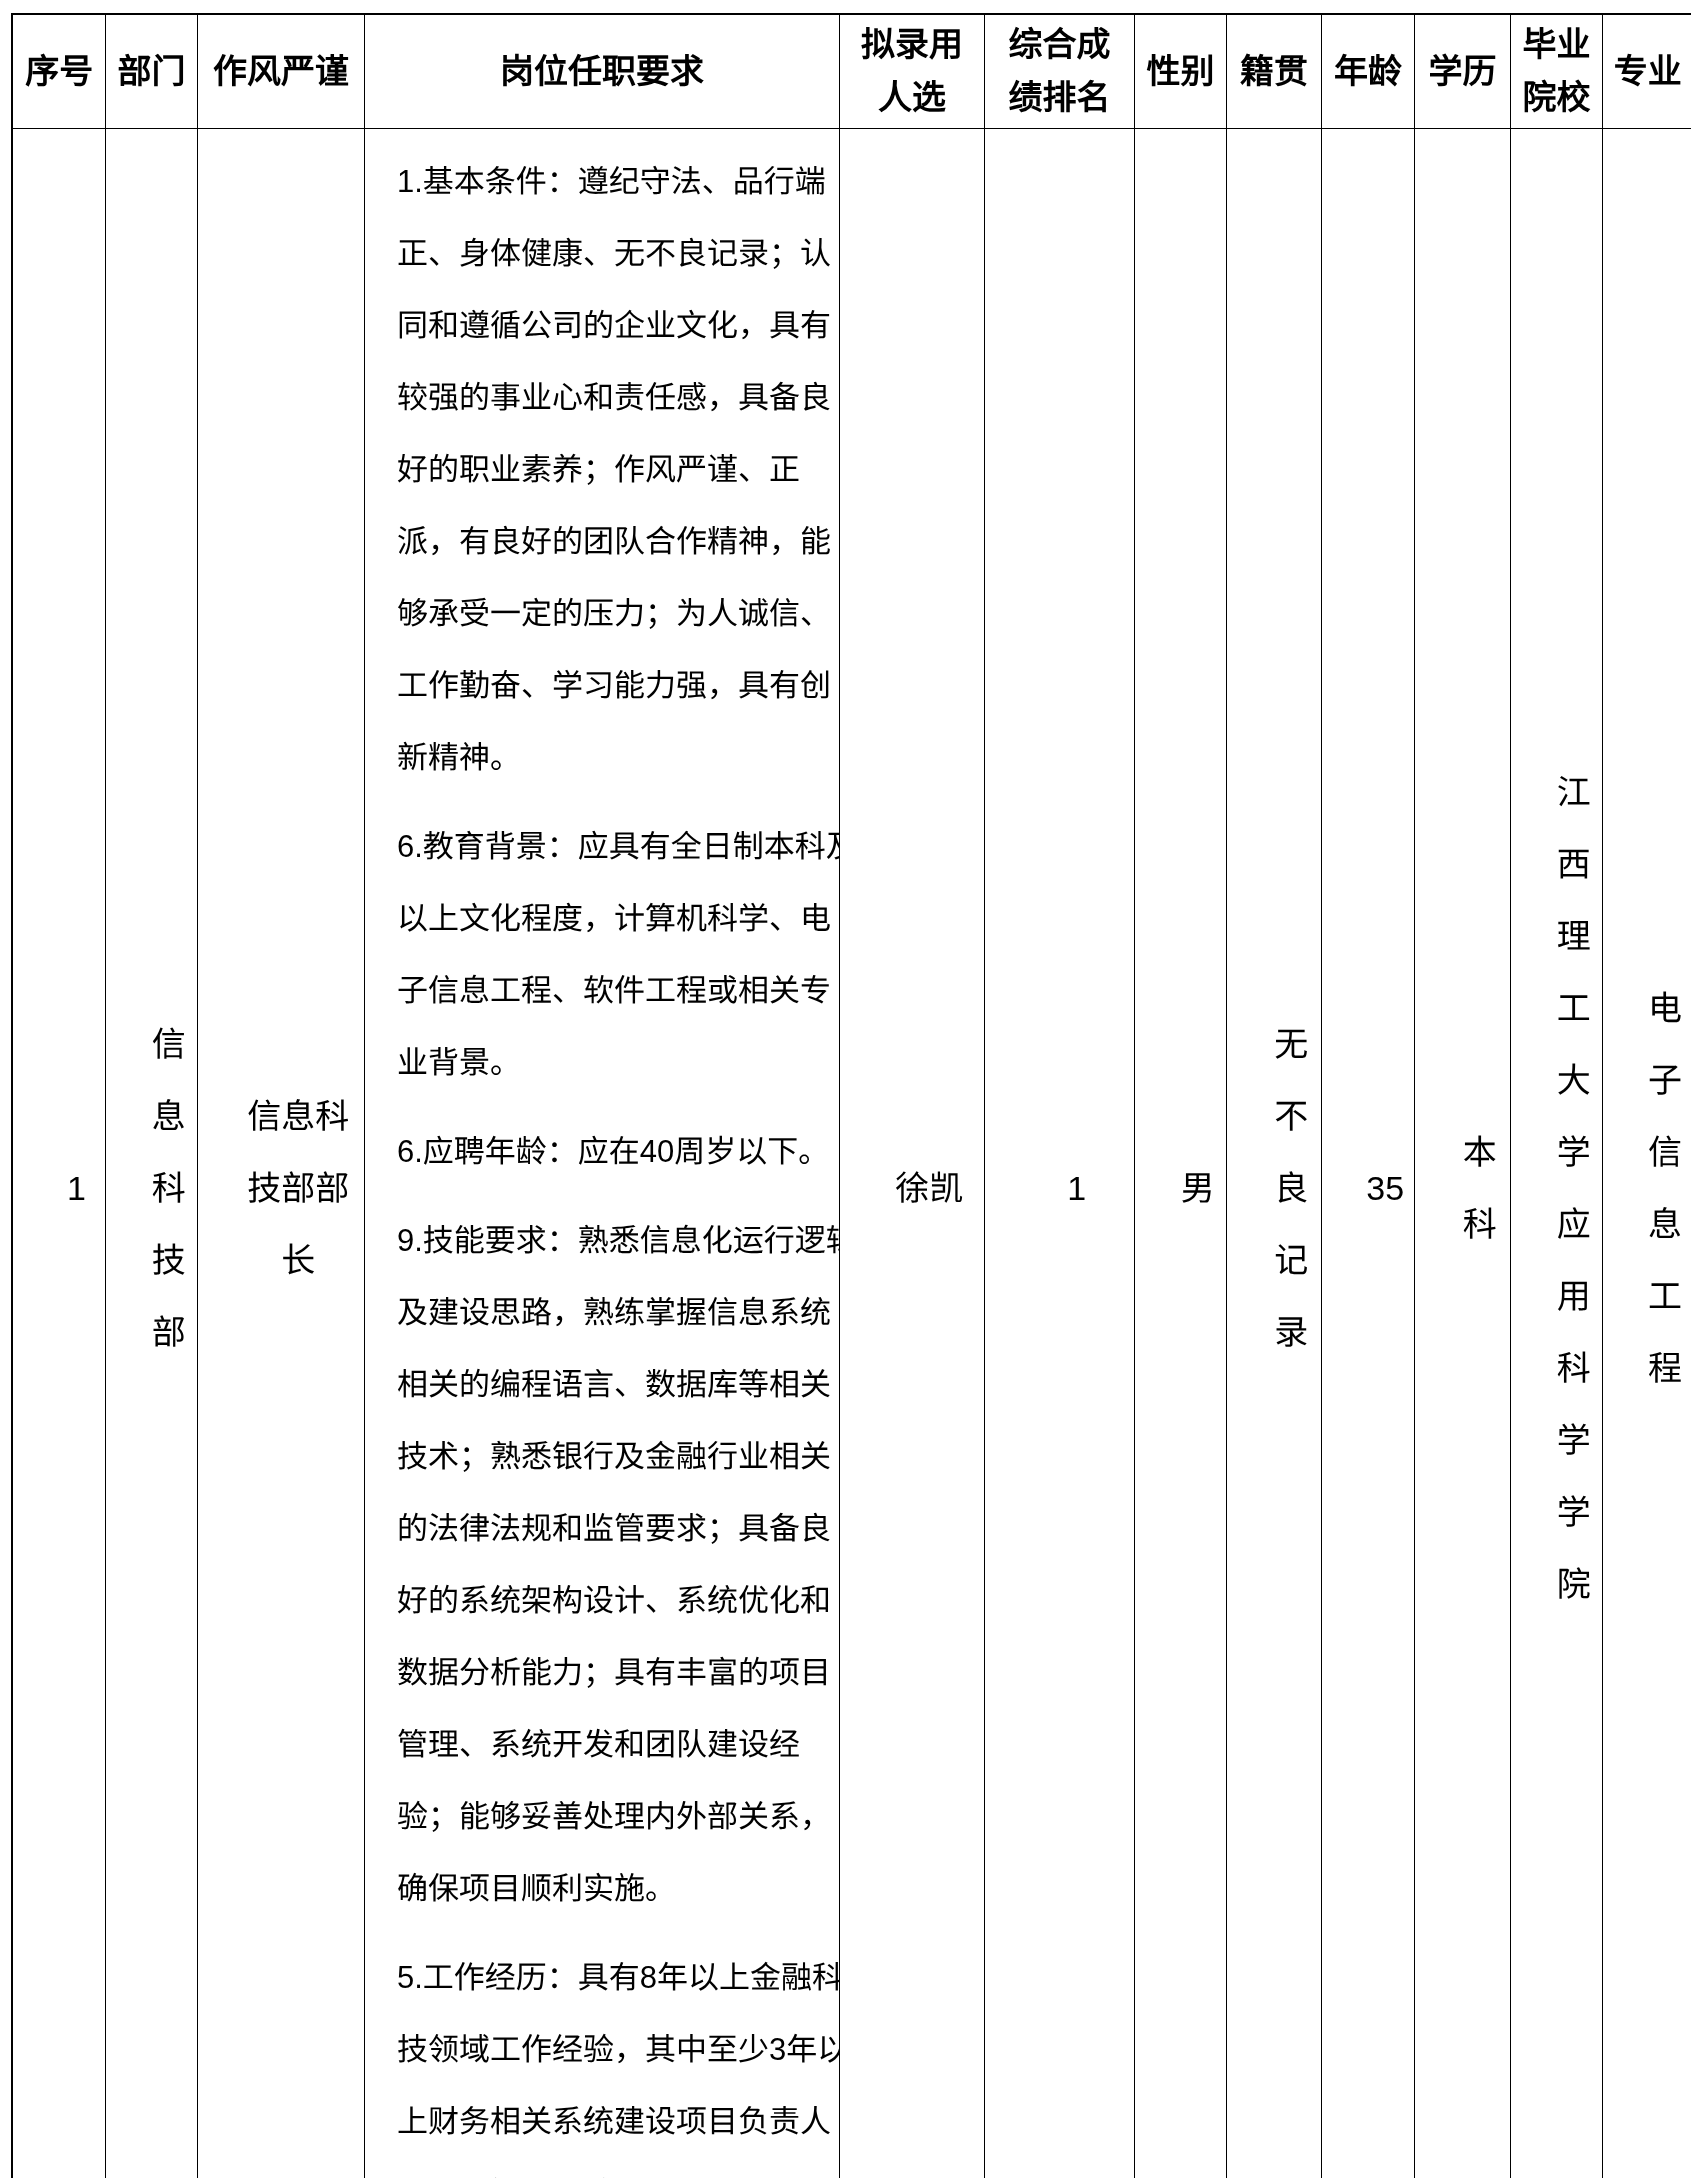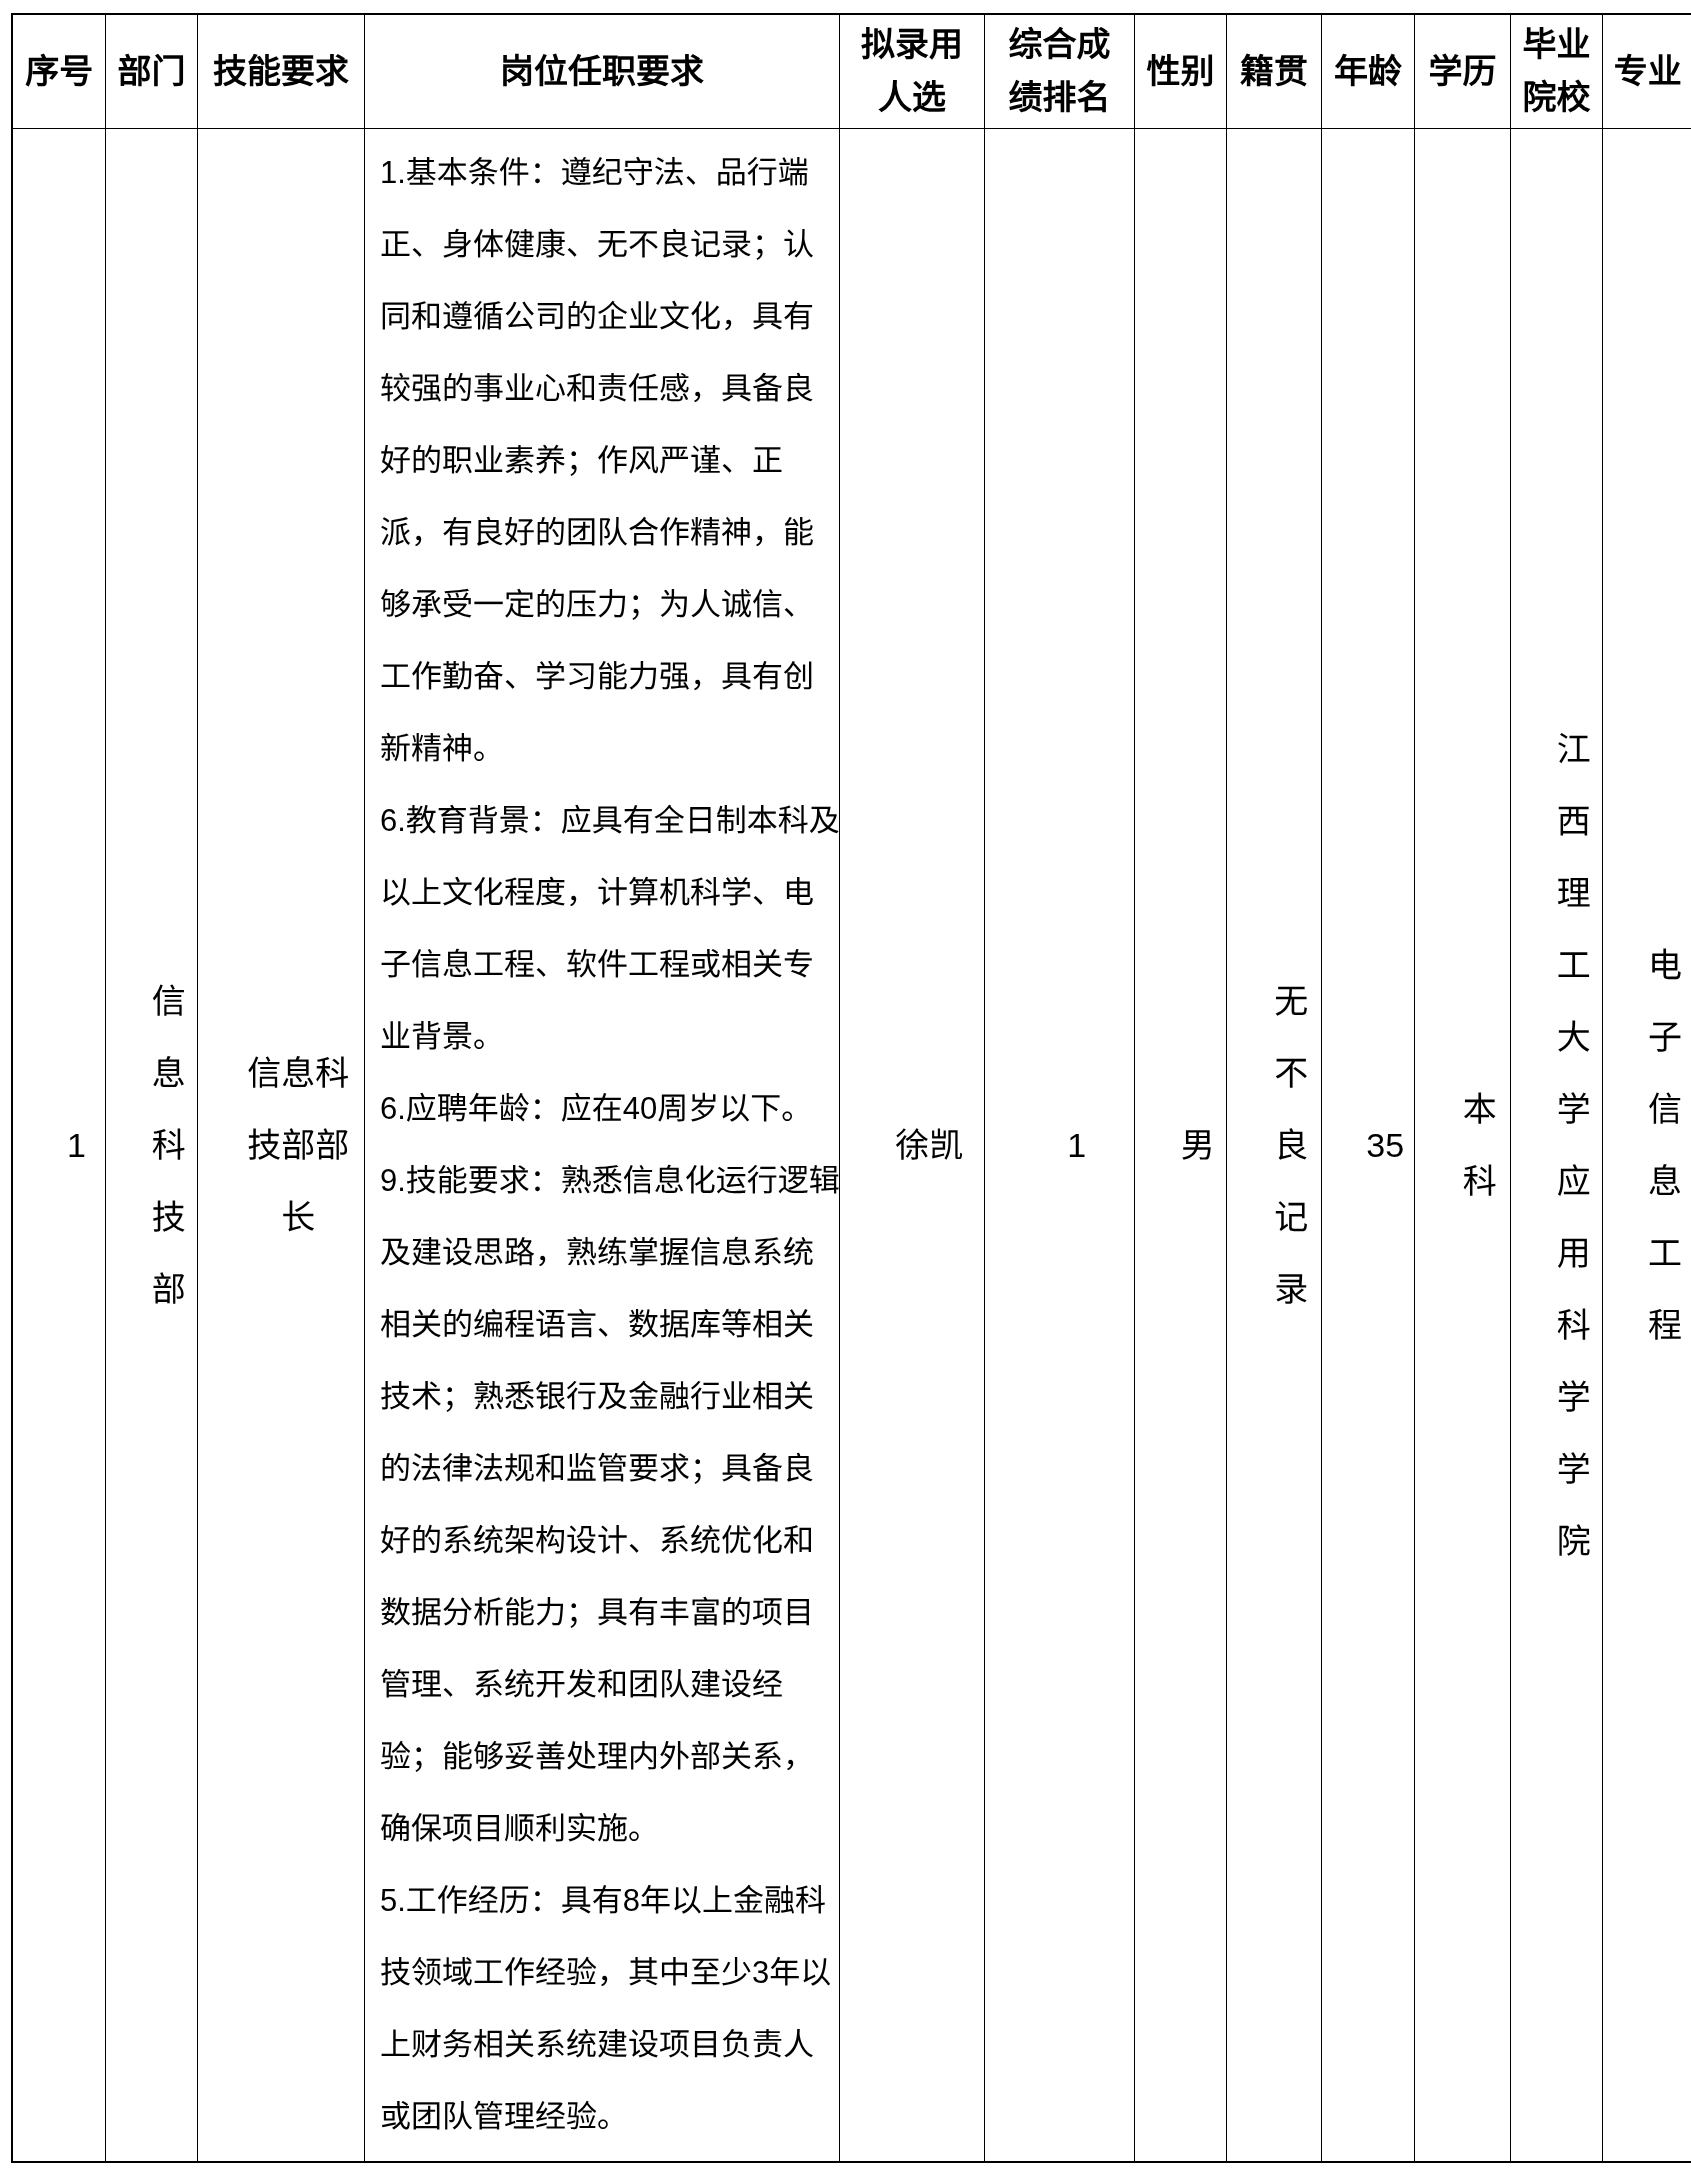--- a/index.html
+++ b/index.html
@@ -47,21 +47,21 @@
     line-height: 72px;
     padding-left: 44px;
   }
   
   .doc-table td.req-cell {
     text-align: left;
     vertical-align: middle;
     padding: 0 0 0 15px;
   }
   .req-cell p {
-    margin: 0;
+    margin: 17px;
     font-size: 31px;
     line-height: 72px;
     width: 460px;
     word-break: normal;
     line-break: normal;
   }
 </style>
 </head>
 <body>
 
@@ -77,21 +77,21 @@
     <col style="width:95px">
     <col style="width:93px">
     <col style="width:96px">
     <col style="width:92px">
     <col style="width:91px">
   </colgroup>
   <thead>
     <tr>
       <th>序号</th>
       <th>部门</th>
-      <th>技能要求</th>
+      <th>作风严谨</th>
       <th>岗位任职要求</th>
       <th>拟录用人选</th>
       <th>综合成绩排名</th>
       <th>性别</th>
       <th>籍贯</th>
       <th>年龄</th>
       <th>学历</th>
       <th>毕业院校</th>
       <th>专业</th>
     </tr>

